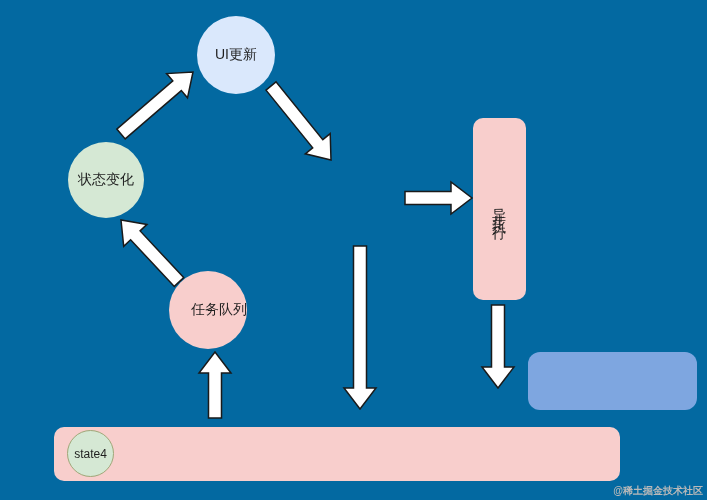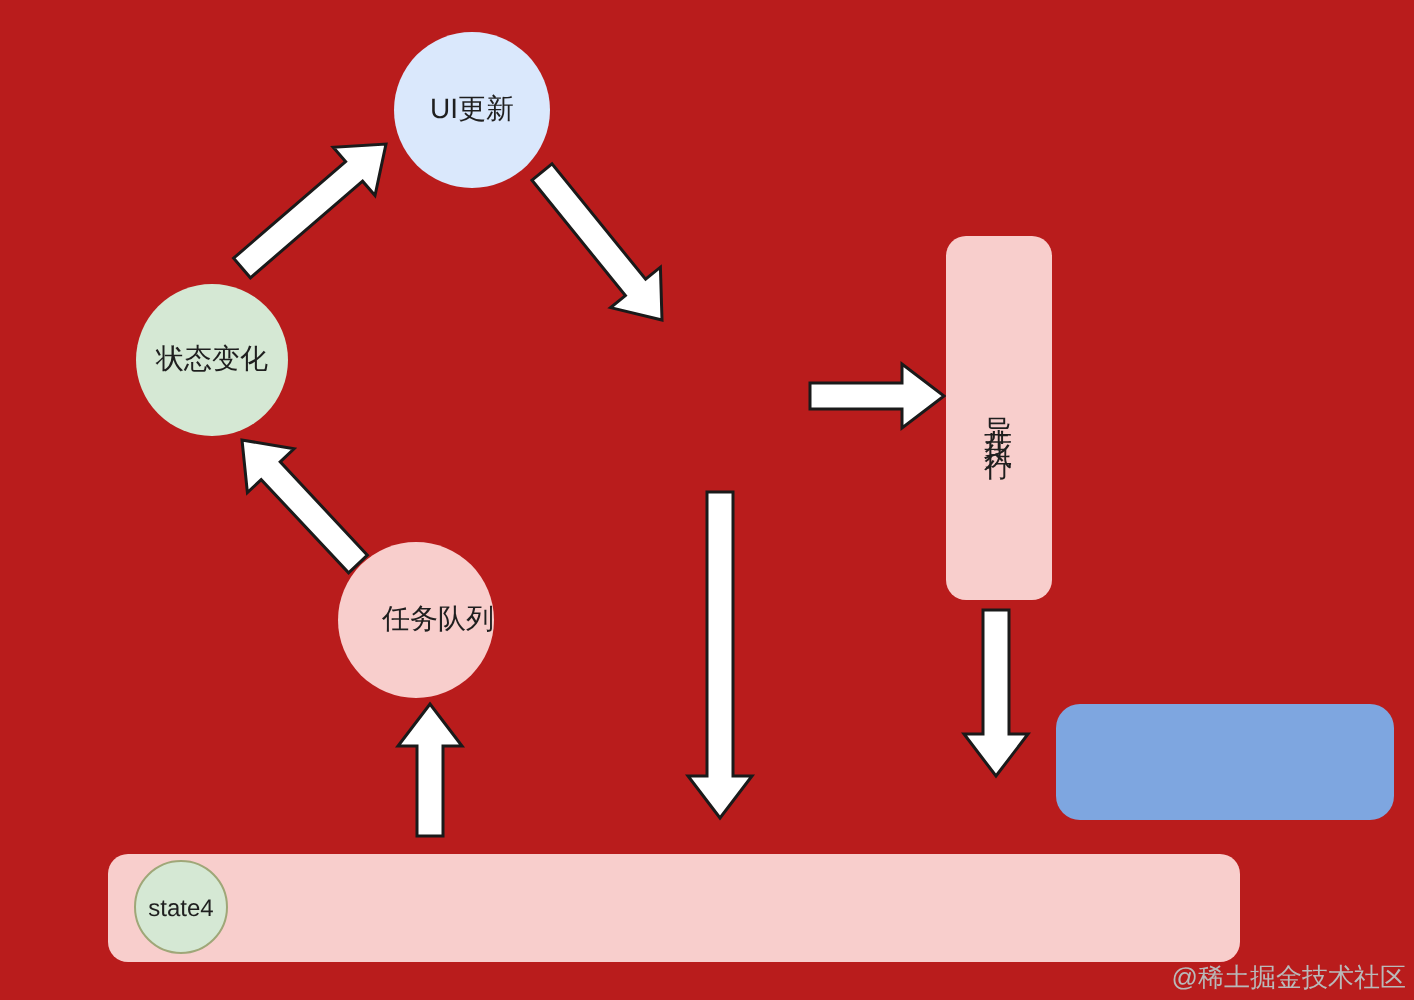--- a/index.html
+++ b/index.html
@@ -1,36 +1,36 @@
 <!DOCTYPE html>
 <html><head>
 <meta charset="utf-8">
 <style>
   html,body{margin:0;padding:0;background:#fff;}
   #canvas{
-    position:relative;width:707px;height:500px;background:#b91c1c;
+    position:relative;width:707px;height:500px;background:#0369a1;
     font-family:"Liberation Sans","DejaVu Sans",sans-serif;overflow:hidden;
   }
   #arrow-layer{position:absolute;left:0;top:0;width:707px;height:500px;}
   .node{position:absolute;display:flex;align-items:center;justify-content:center;
     color:#1f1f1f;font-size:14px;white-space:nowrap;}
   .circle{border-radius:50%;}
   .rounded{border-radius:10px;}
   #node-ui-update   {left:197px;top:16px;width:78px;height:78px;}
   #node-state-change{left:68px;top:142px;width:76px;height:76px;}
   #node-task-queue  {left:169px;top:271px;width:78px;height:78px;}
   #node-side-effect {left:317px;top:157px;width:80px;height:80px;}
   #node-async-exec  {left:473px;top:118px;width:53px;height:182px;}
   #node-async-exec .vlabel{writing-mode:vertical-rl;letter-spacing:6px;}
   #node-async-result{left:528px;top:352px;width:169px;height:58px;border-radius:12px;}
   #node-state-container{left:54px;top:427px;width:566px;height:54px;}
   #node-state4{left:67px;top:430px;width:47px;height:47px;font-size:12px;
     border:1px solid;box-sizing:border-box;text-align:right;}
-  #watermark{position:absolute;right:4px;bottom:2px;font-size:13px;color:#b9b9b9;
-    letter-spacing:0px;}
+  #watermark{position:absolute;right:4px;bottom:2px;font-size:10px;color:#b9b9b9;
+    letter-spacing:0px;font-weight:bold;}
 </style>
 </head>
 <body>
 
 <div id="canvas">
 
   <svg id="arrow-layer" viewBox="0 0 707 500" xmlns="http://www.w3.org/2000/svg">
       <polygon points="125.2,138.9 181.3,90.6 187.5,97.8 193.0,72.0 166.6,73.6 172.8,80.8 116.8,129.1" fill="#ffffff" stroke="#1a1a1a" stroke-width="1.5" stroke-linejoin="miter"></polygon>
       <polygon points="266.0,90.1 312.7,147.8 305.3,153.8 331.0,160.0 330.2,133.6 322.8,139.6 276.0,81.9" fill="#ffffff" stroke="#1a1a1a" stroke-width="1.5" stroke-linejoin="miter"></polygon>
       <polygon points="183.7,277.6 140.1,230.9 147.0,224.4 121.0,220.0 123.7,246.3 130.6,239.8 174.3,286.4" fill="#ffffff" stroke="#1a1a1a" stroke-width="1.5" stroke-linejoin="miter"></polygon>

